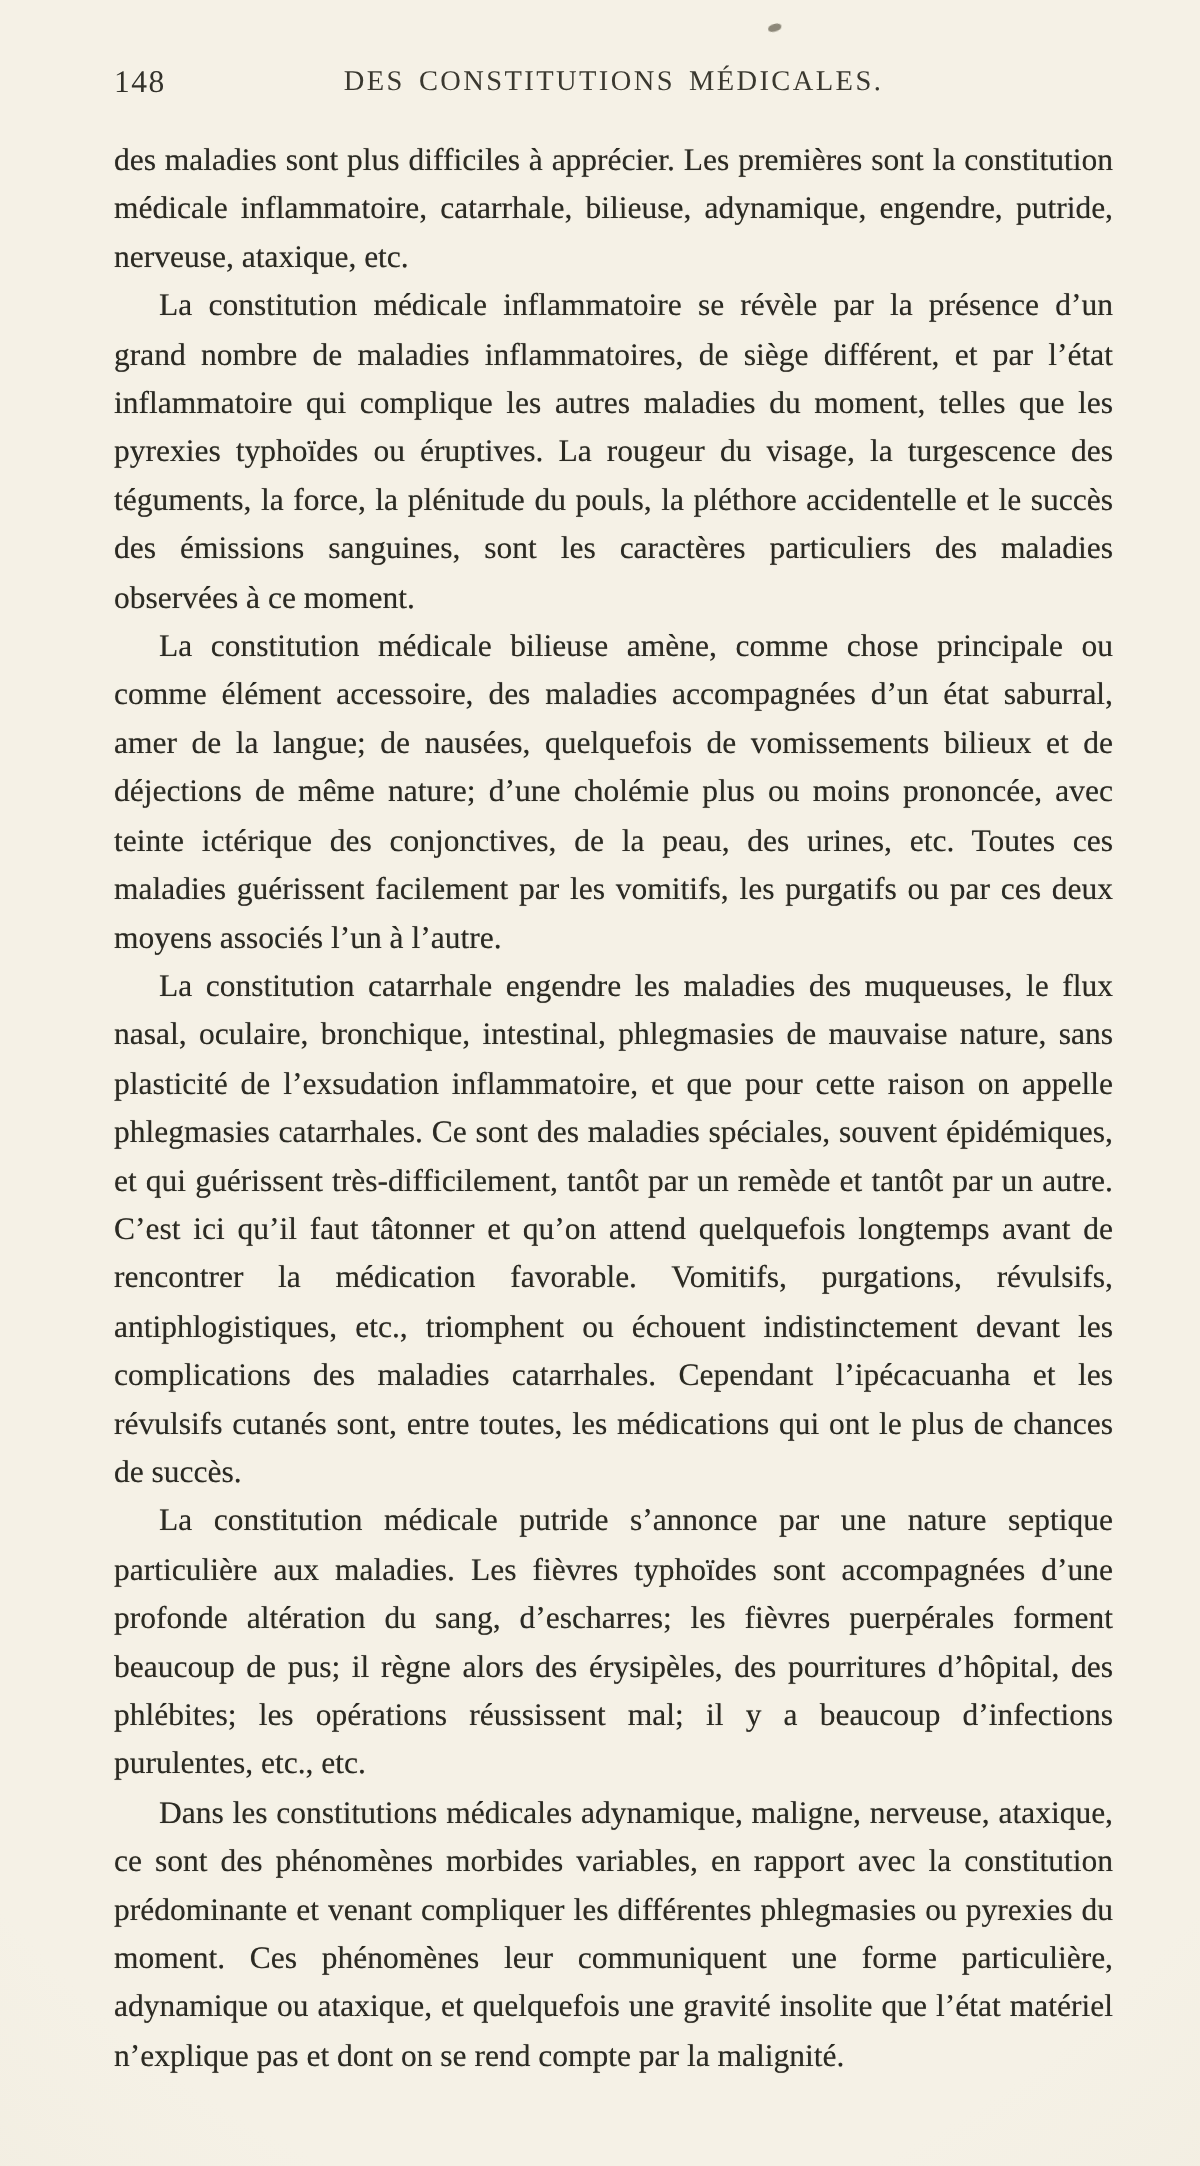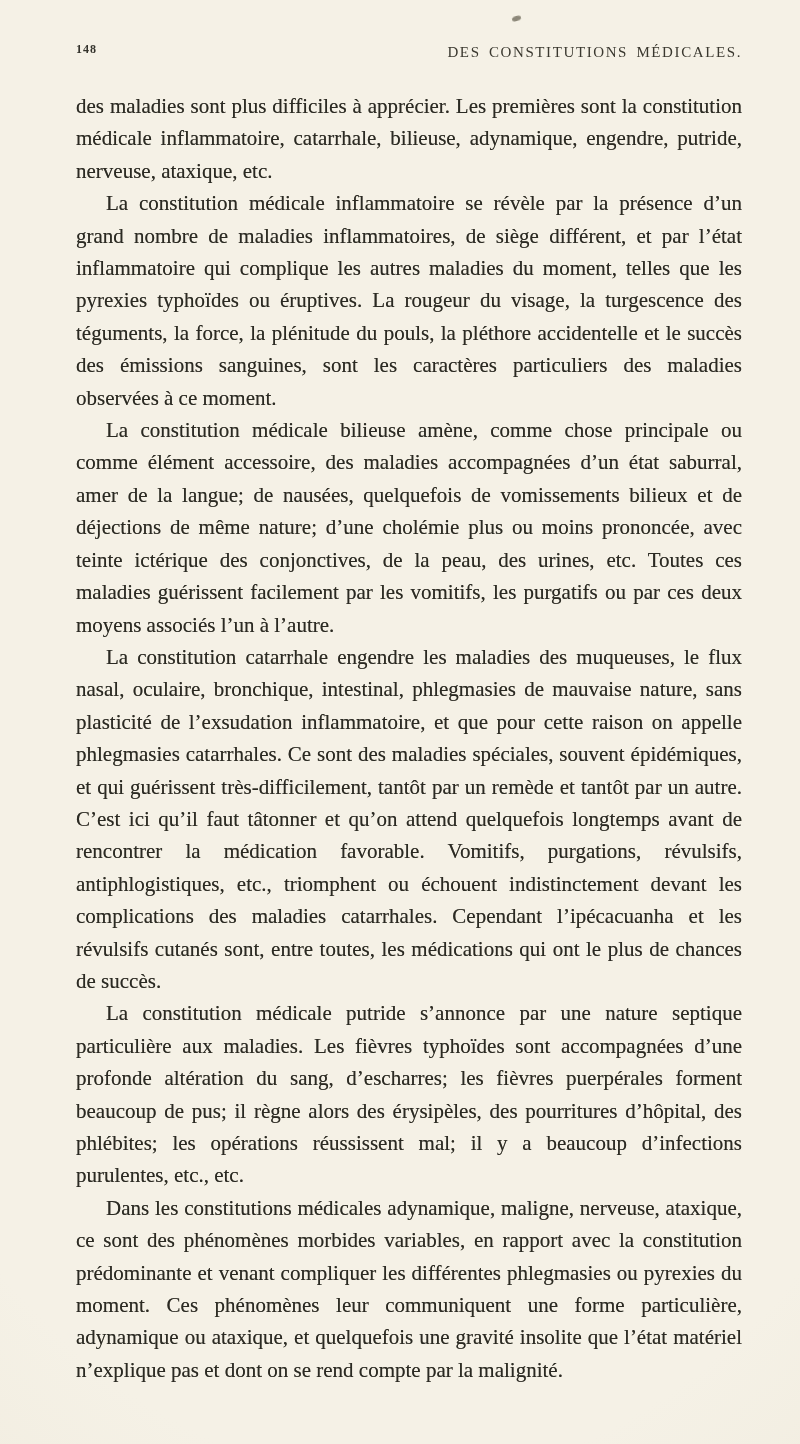--- a/index.html
+++ b/index.html
@@ -23,33 +23,33 @@
   }
   .page-header {
     position: relative;
     height: 30px;
     margin-bottom: 22px;
   }
   .page-number {
     position: absolute;
     left: 0;
     top: 4px;
-    font-size: 12px;
-    font-weight: bold;
+    font-size: 21px;
+    font-weight: normal;
     letter-spacing: 1px;
     color: #33322b;
     text-align: right;
   }
   .running-title {
     position: absolute;
     left: 0;
     right: 0;
     top: 6px;
-    text-align: right;
-    font-size: 15px;
+    text-align: center;
+    font-size: 19px;
     letter-spacing: 1.6px;
     word-spacing: 3px;
     color: #3a382f;
   }
   .scan-artifact {
     position: absolute;
     left: 436px;
     top: -22px;
     width: 9px;
     height: 5px;

